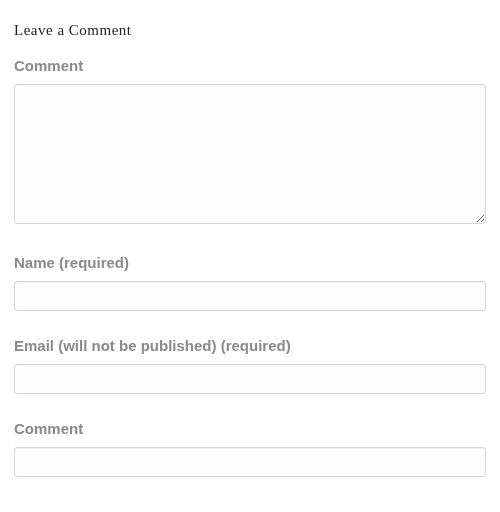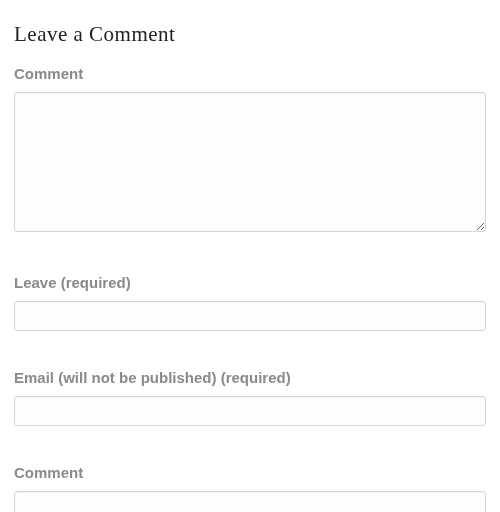--- a/index.html
+++ b/index.html
@@ -6,31 +6,31 @@
   body {
     margin: 0;
     padding: 14px;
     font-family: "Helvetica Neue", Helvetica, Arial, sans-serif;
     background: #fff;
     color: #333;
     width: 500px;
   }
   .form-title {
     font-family: "Comic Sans MS", "Brush Script MT", cursive;
-    font-size: 21px;
+    font-size: 15px;
     color: #222;
     margin: 8px 0 18px 0;
     font-weight: 400;
     letter-spacing: 0.5px;
   }
   .field-label {
     font-size: 15px;
     font-weight: 700;
     color: #8a8a8a;
-    margin: 12px 0 10px 0;
+    margin: 0 0 10px 0;
     display: block;
   }
   textarea.comment-box {
     width: 100%;
     height: 140px;
     border: 1px solid #d6d6d6;
     border-radius: 3px;
     background: #fdfdfd;
     padding: 8px;
     font-size: 14px;
@@ -55,21 +55,21 @@
 </head>
 <body>
 
 
 
 <h3 class="form-title">Leave a Comment</h3>
 
 <label class="field-label">Comment</label>
 <textarea class="comment-box" value="" style=""></textarea>
 
-<label class="field-label">Leave (required)</label>
+<label class="field-label">Name (required)</label>
 <input type="text" class="text-input" value="" style="">
 
 <label class="field-label">Email (will not be published) (required)</label>
 <input type="text" class="text-input" value="" style="">
 
 <label class="field-label">Comment</label>
 <input type="text" class="text-input" value="" style="">
 
 
 

